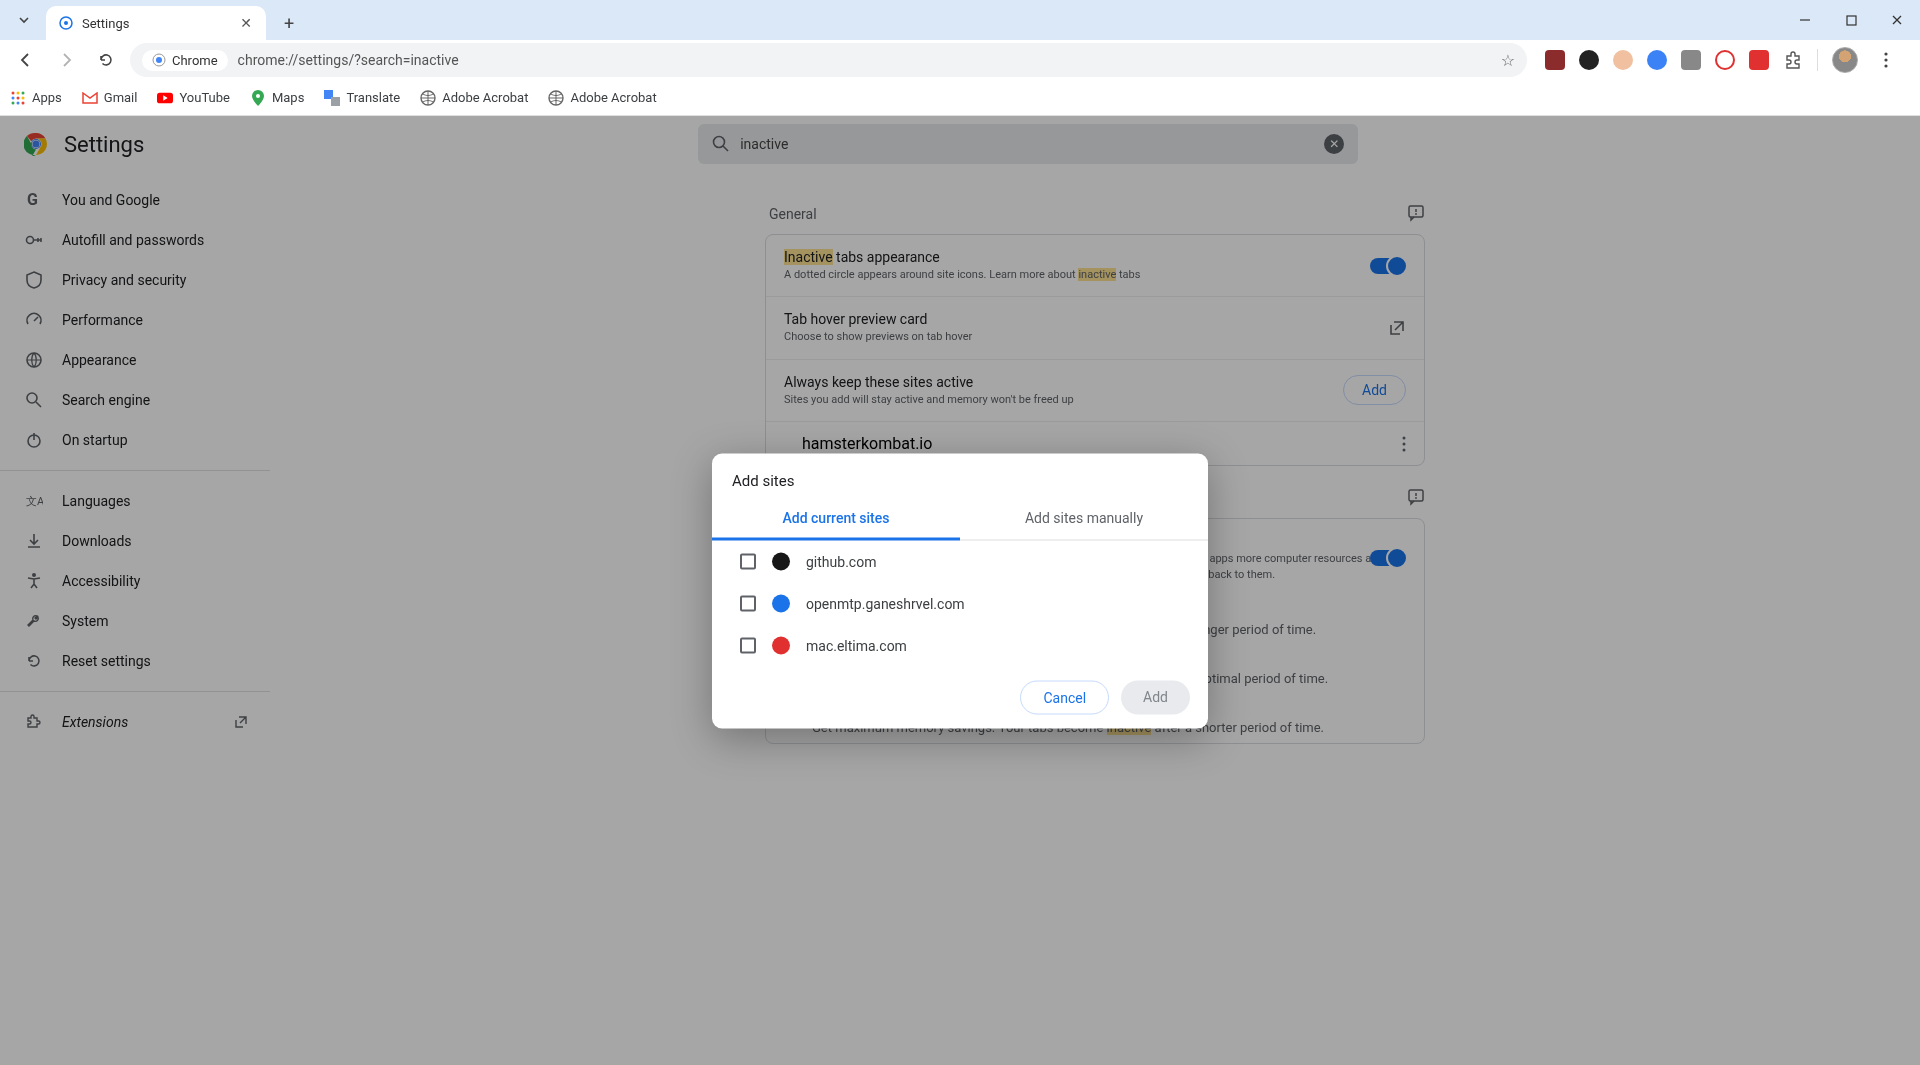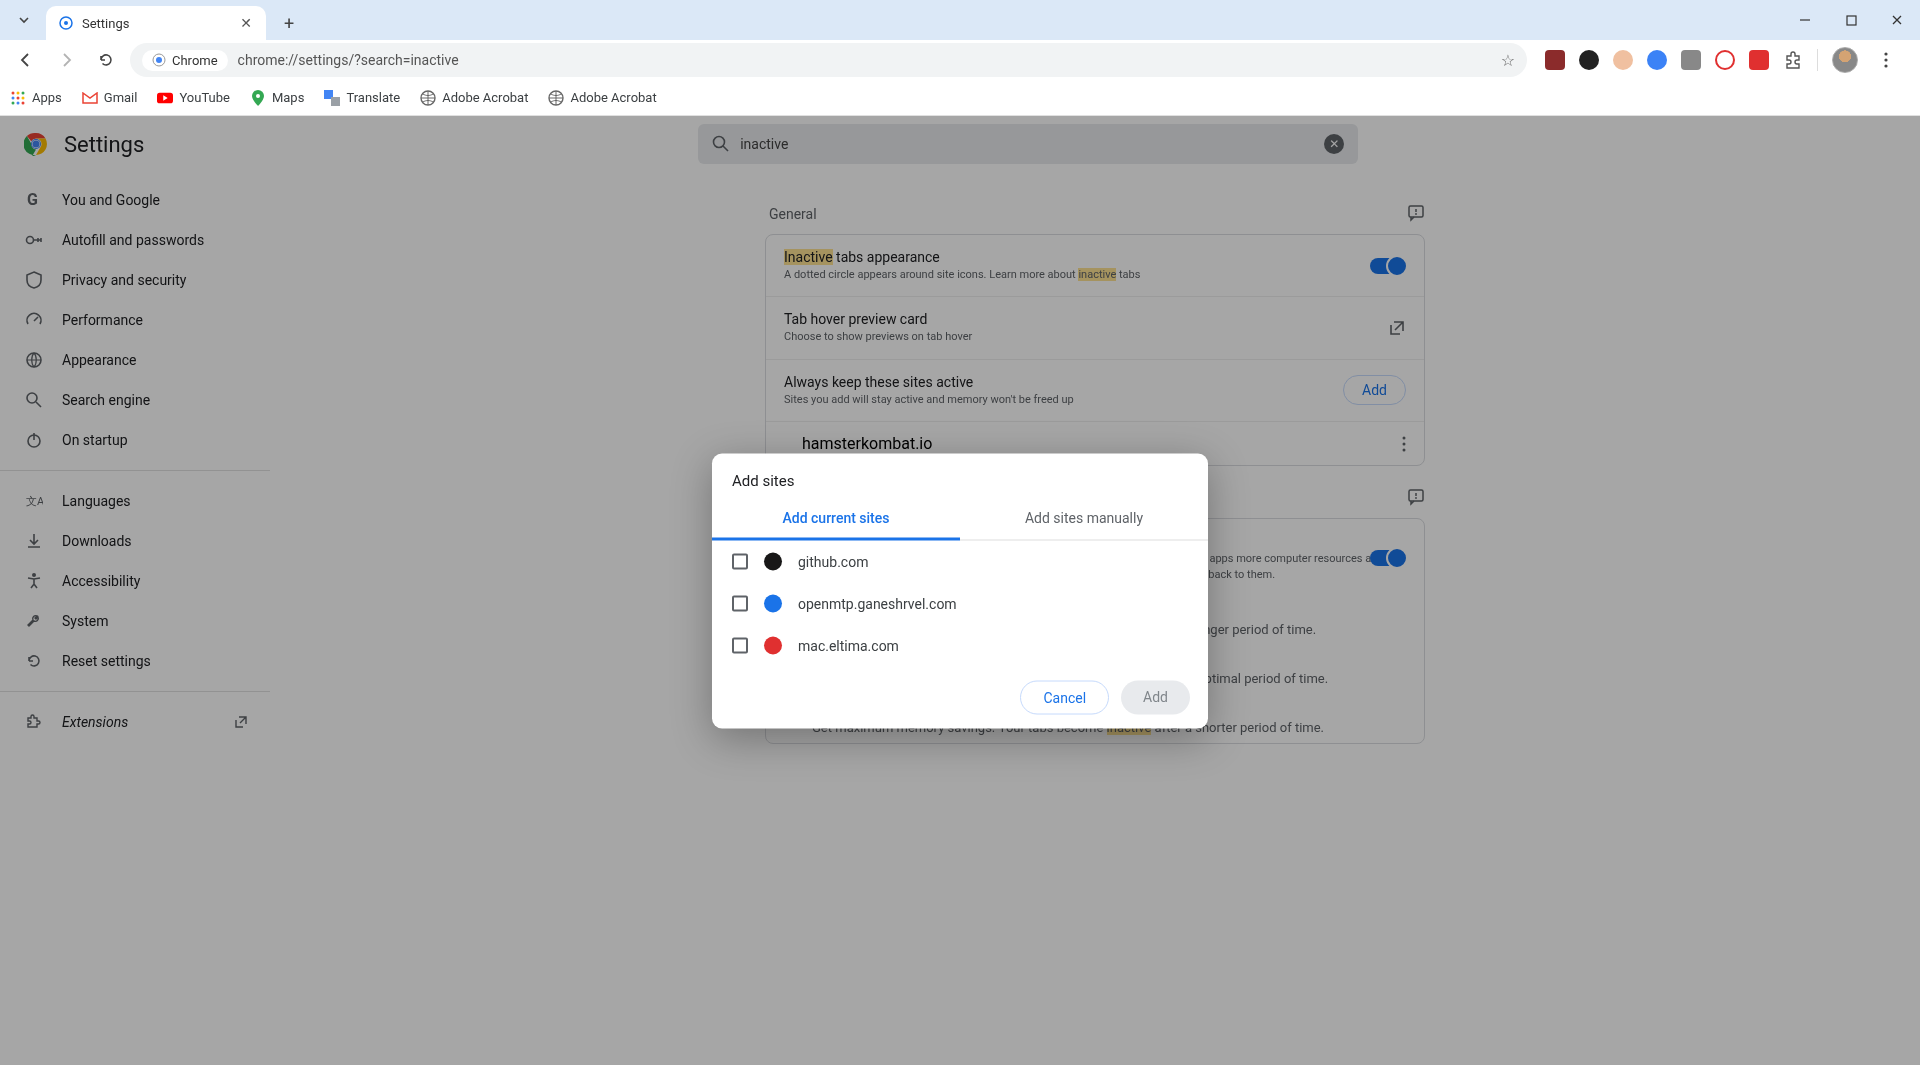--- a/index.html
+++ b/index.html
@@ -80,21 +80,21 @@
 
 
 .overlay { position: absolute; inset: 0; background: rgba(0,0,0,0.35); }
 
 
 .dialog { position: absolute; left: 50%; top: 50%; transform: translate(-50%, -50%); width: 496px; background: #fff; border-radius: 10px; box-shadow: 0 10px 40px rgba(0,0,0,0.3); overflow: hidden; }
 .dlg-title { padding: 18px 20px 8px 20px; font-size: 15px; color: #202124; }
 .dlg-tabs { display: flex; }
 .dlg-tab { flex: 1; text-align: center; padding: 12px 0; font-size: 14px; color: #5f6368; border-bottom: 1px solid #ddd; }
 .dlg-tab.active { color: #1a73e8; border-bottom: 3px solid #1a73e8; font-weight: 500; }
-.site-list { max-height: 230px; overflow-y: auto; position: relative; }
+.site-list { max-height: 230px; overflow-y: auto; position: relative; padding-left: 8px; }
 .site-row { display: flex; align-items: center; gap: 16px; padding: 12px 20px; }
 .chk { width: 16px; height: 16px; border: 2px solid #5f6368; border-radius: 2px; flex-shrink: 0; }
 .fav { width: 18px; height: 18px; border-radius: 50%; flex-shrink: 0; }
 .site-name { font-size: 14px; color: #3c4043; }
 .dlg-actions { display: flex; justify-content: flex-end; gap: 12px; padding: 14px 18px; }
 .btn { padding: 8px 22px; border-radius: 20px; font-size: 14px; }
 .btn-cancel { border: 1px solid #c6dafc; color: #1a73e8; background: #fff; }
 .btn-add { background: #e8eaed; color: #80868b; }
 
 

